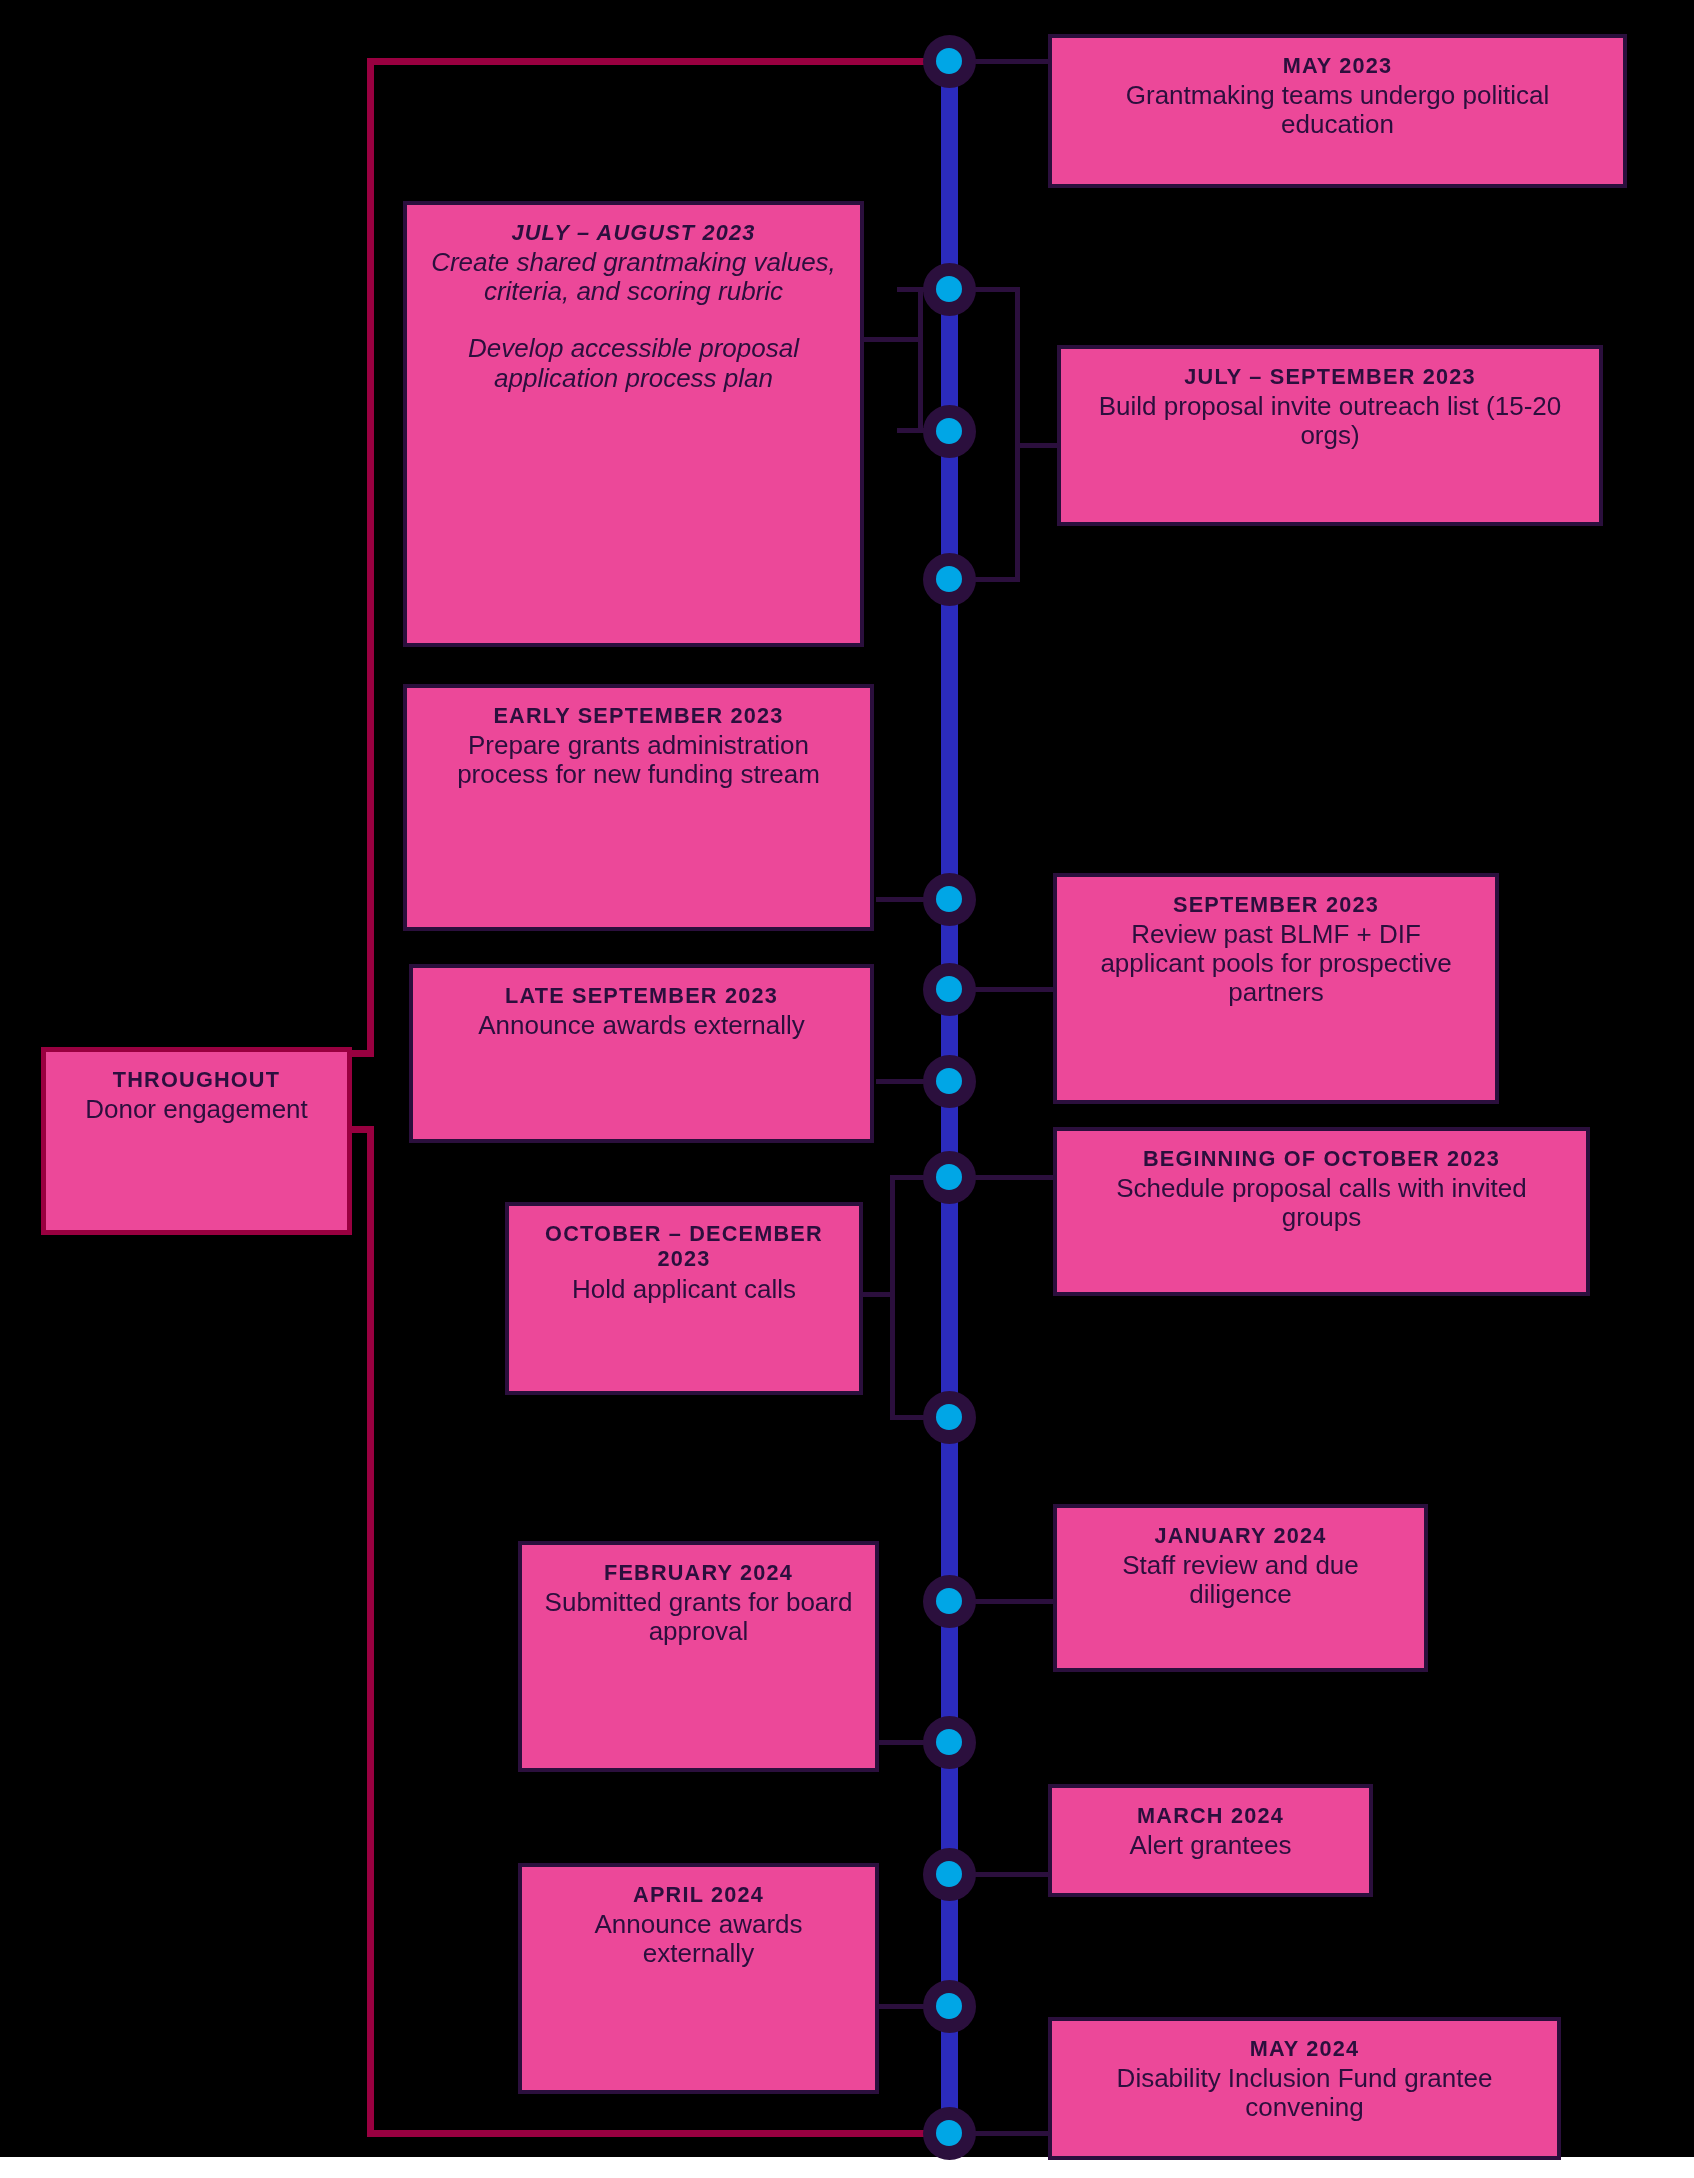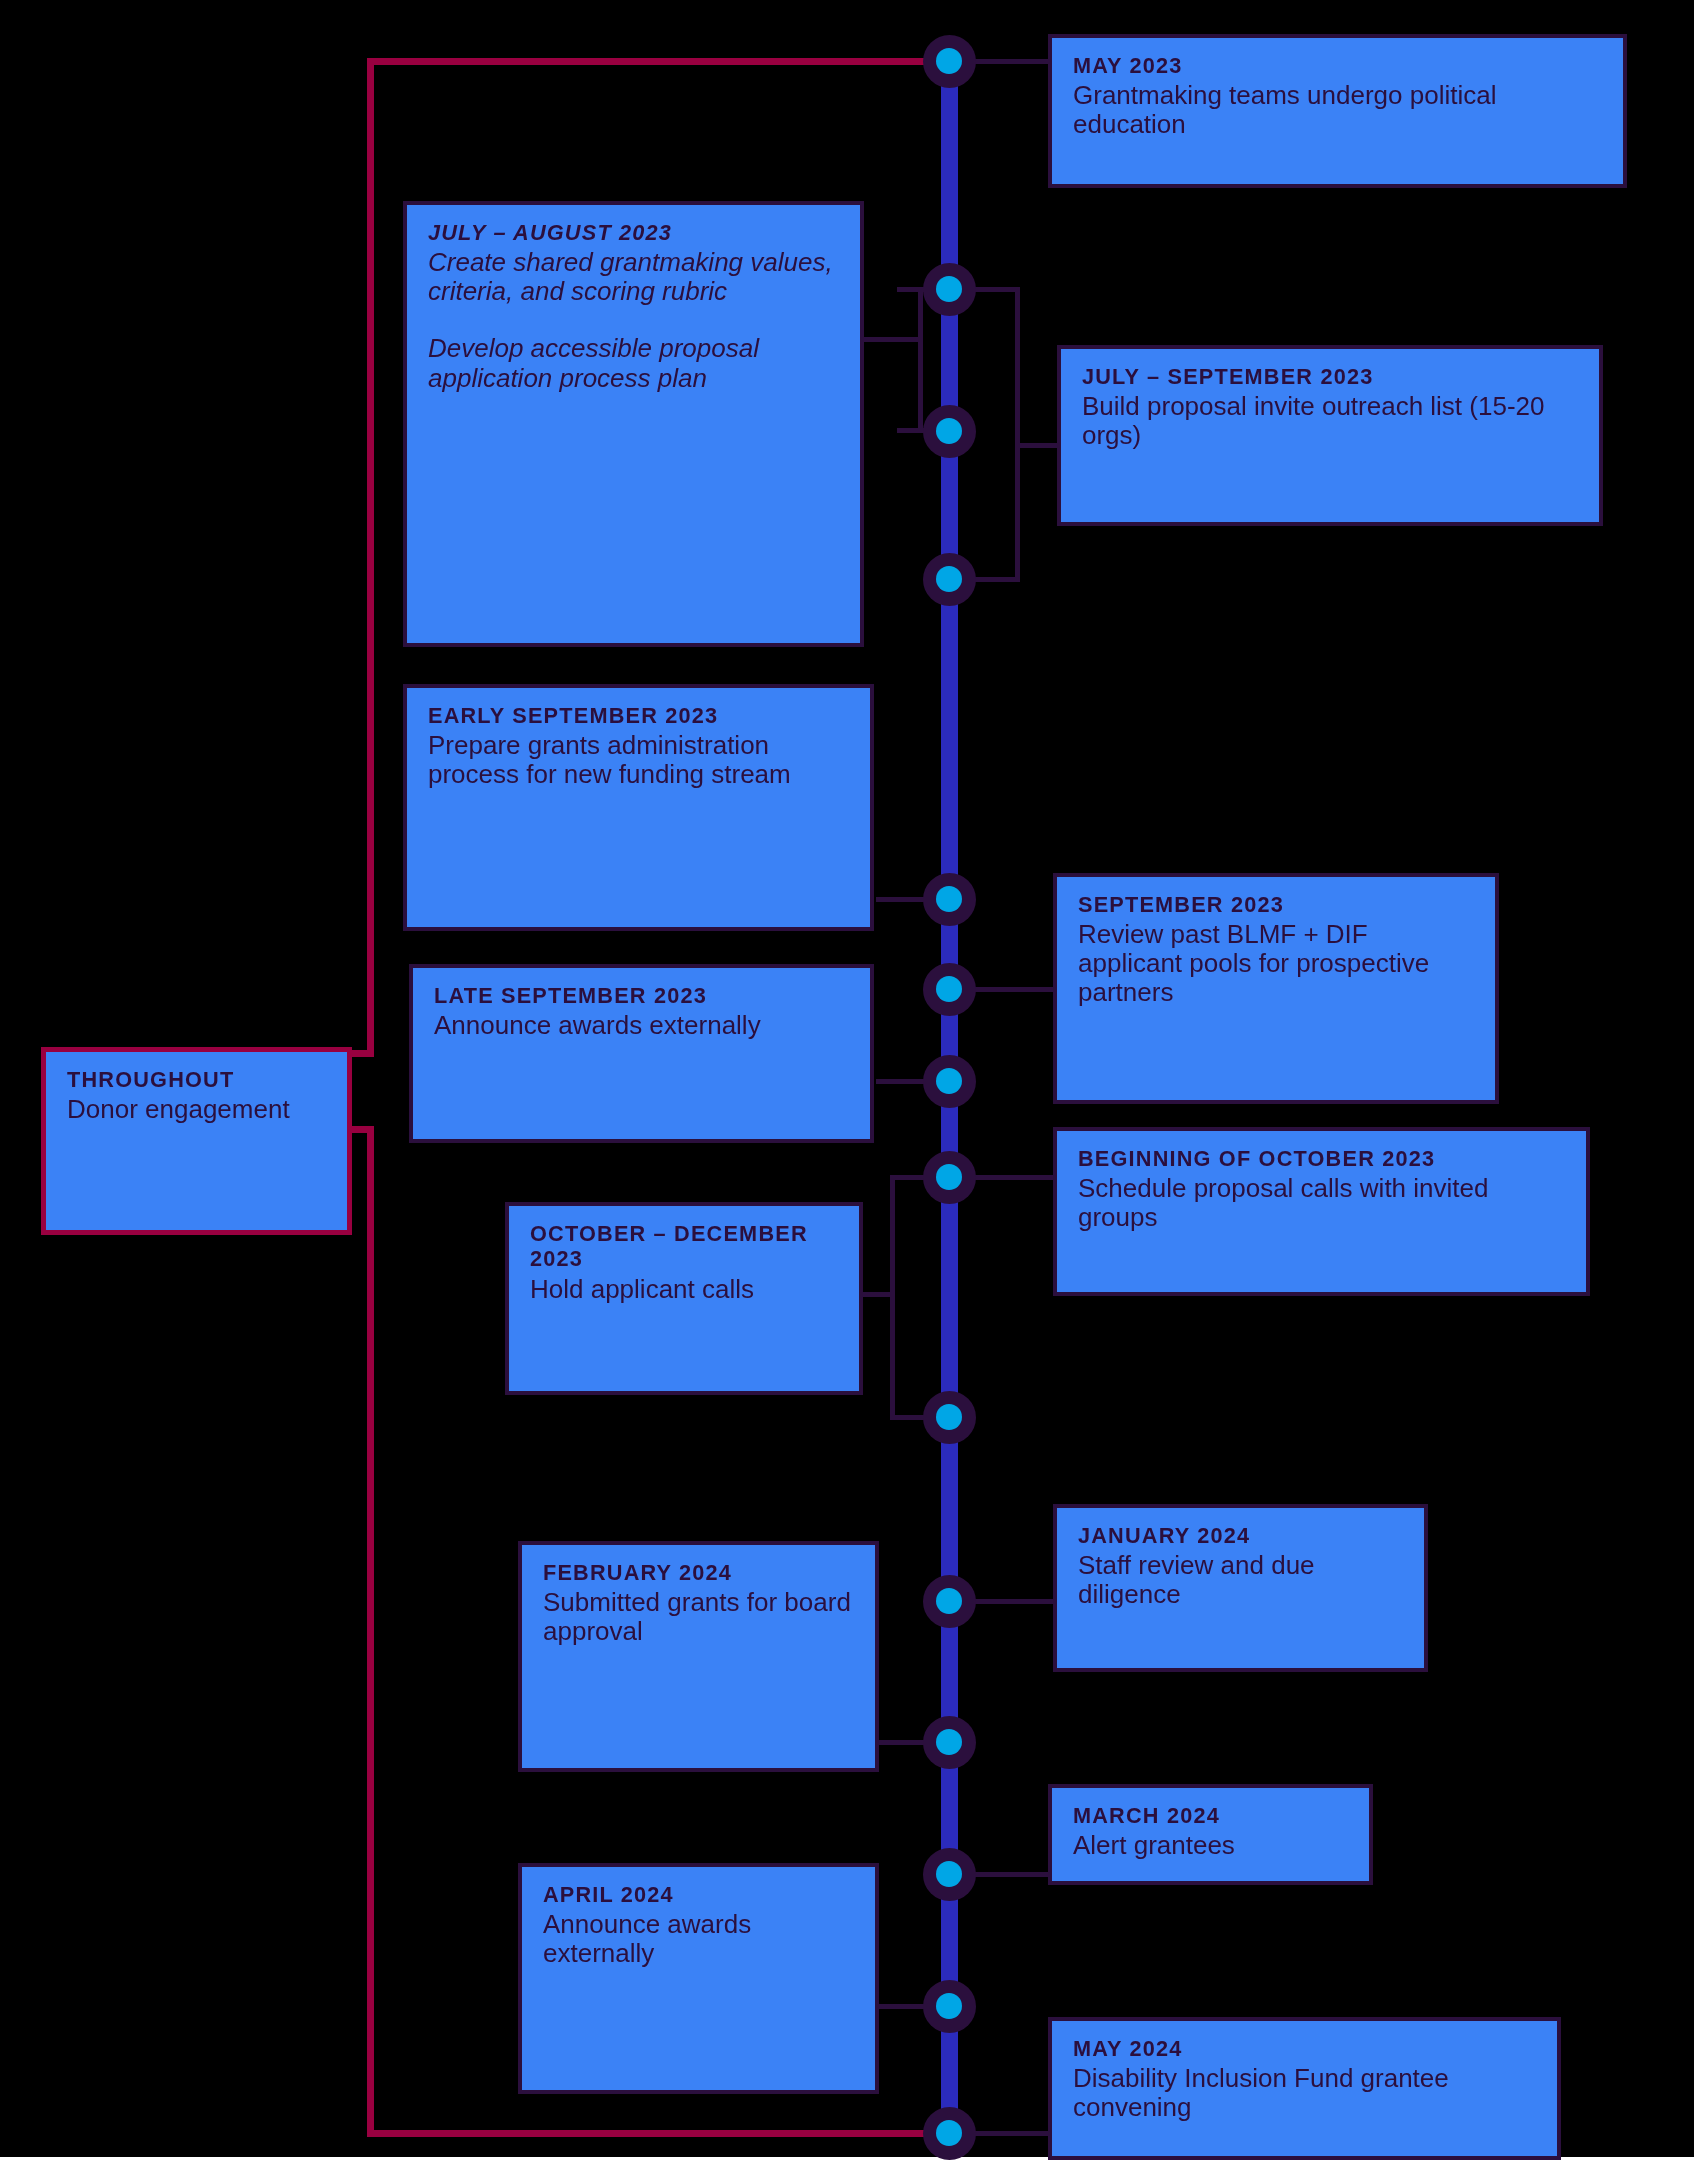--- a/index.html
+++ b/index.html
@@ -61,24 +61,25 @@
   .frame {
     position: absolute;
     background: #990040;
   }
   .frame-h { height: 6.6px; }
   .frame-v { width: 6.6px; }
 
   
   .card {
     position: absolute;
-    background: #3b82f6;
+    background: #ec4899;
     border: 4.7px solid #2b0f3d;
     box-sizing: border-box;
     padding: 15px 21px 19px 21px;
+    text-align: center;
   }
   .card.accent {
     border-color: #990040;
     border-width: 5.6px;
   }
   .card .date {
     font-weight: bold;
     font-size: 21.7px;
     letter-spacing: 0.055em;
     color: #2b0f3d;
@@ -209,21 +210,21 @@
     <div class="card" style="left:1053px; top:1504px; width:375px; height:168px;">
       <p class="date">JANUARY 2024</p>
       <p class="body">Staff review and due diligence</p>
     </div>
 
     <div class="card" style="left:518px; top:1541px; width:361px; height:231px;">
       <p class="date">FEBRUARY 2024</p>
       <p class="body">Submitted grants for board approval</p>
     </div>
 
-    <div class="card" style="left:1048px; top:1784px; width:325px; height:101px;">
+    <div class="card" style="left:1048px; top:1784px; width:325px; height:113px;">
       <p class="date">MARCH 2024</p>
       <p class="body">Alert grantees</p>
     </div>
 
     <div class="card" style="left:518px; top:1863px; width:361px; height:231px;">
       <p class="date">APRIL 2024</p>
       <p class="body">Announce awards externally</p>
     </div>
 
     <div class="card" style="left:1048px; top:2017px; width:513px; height:143px;">

